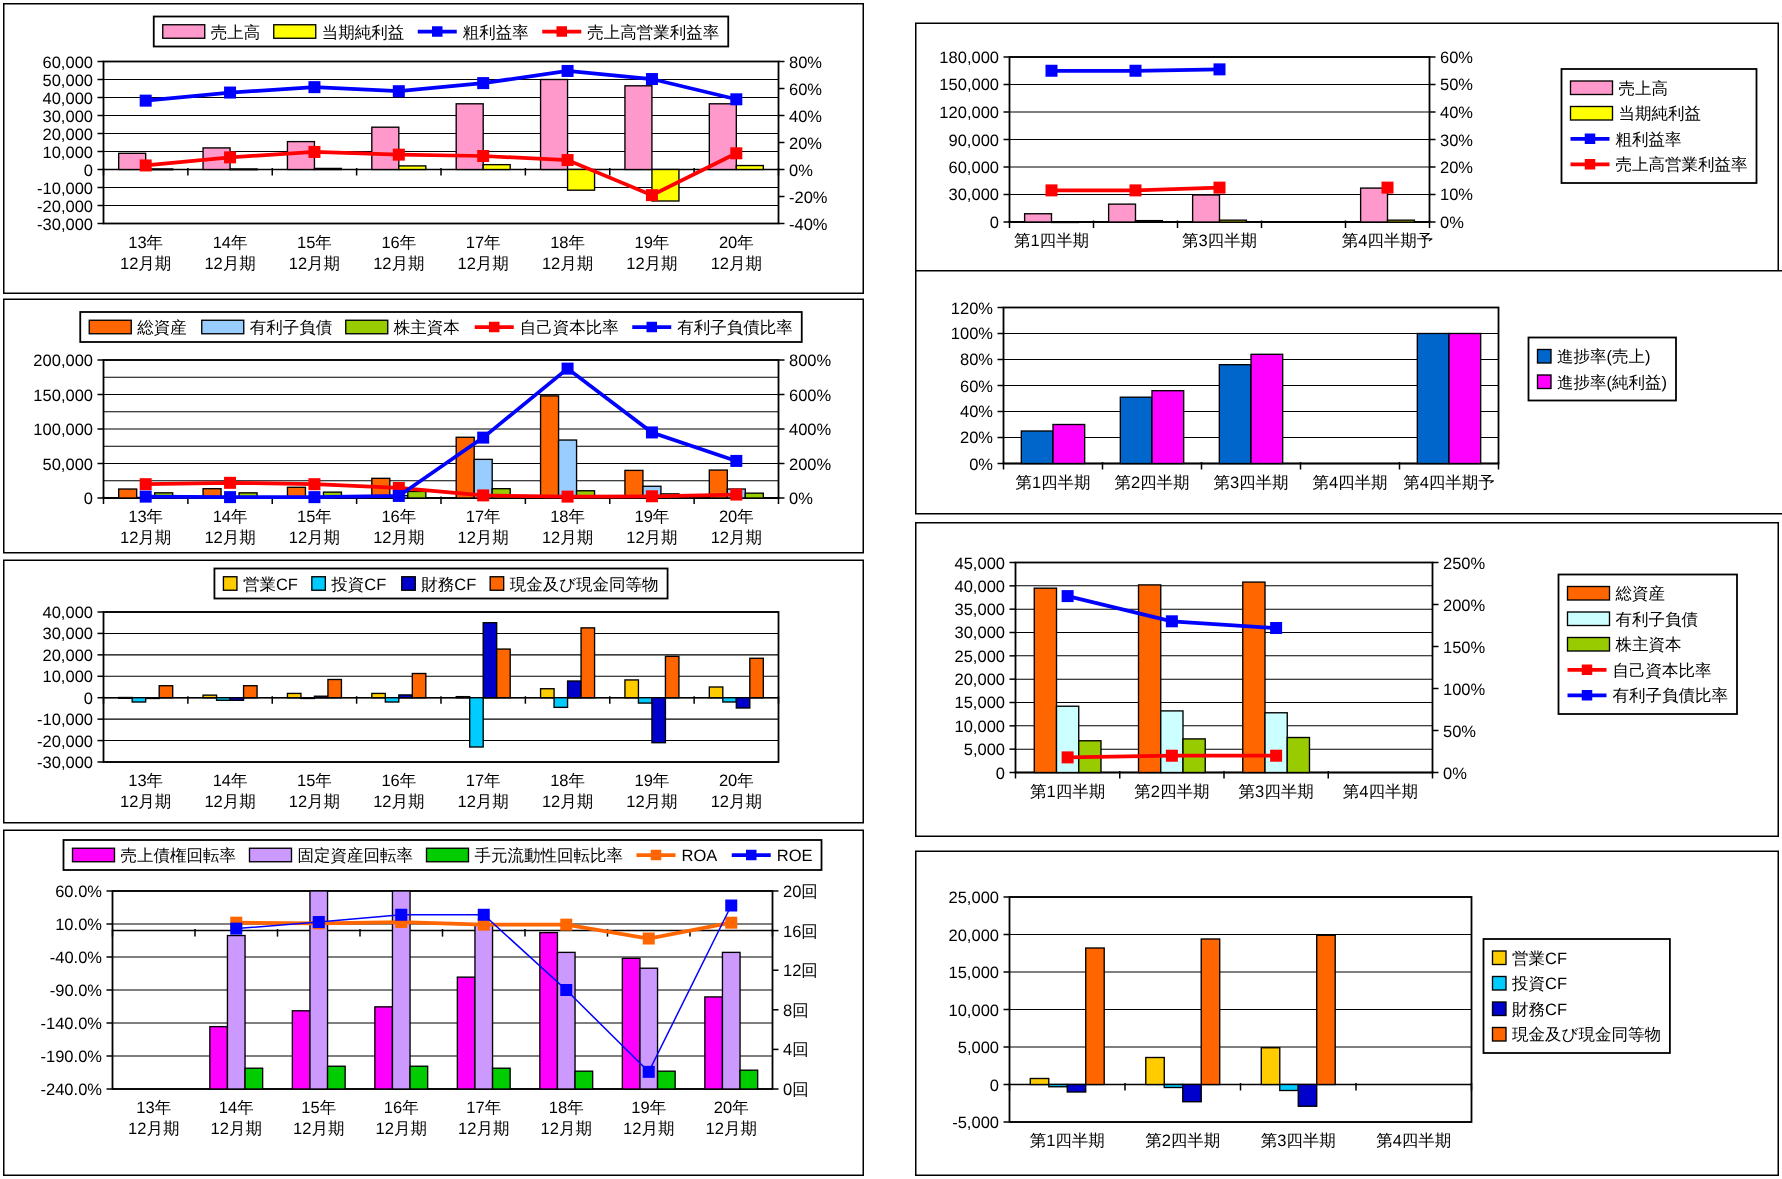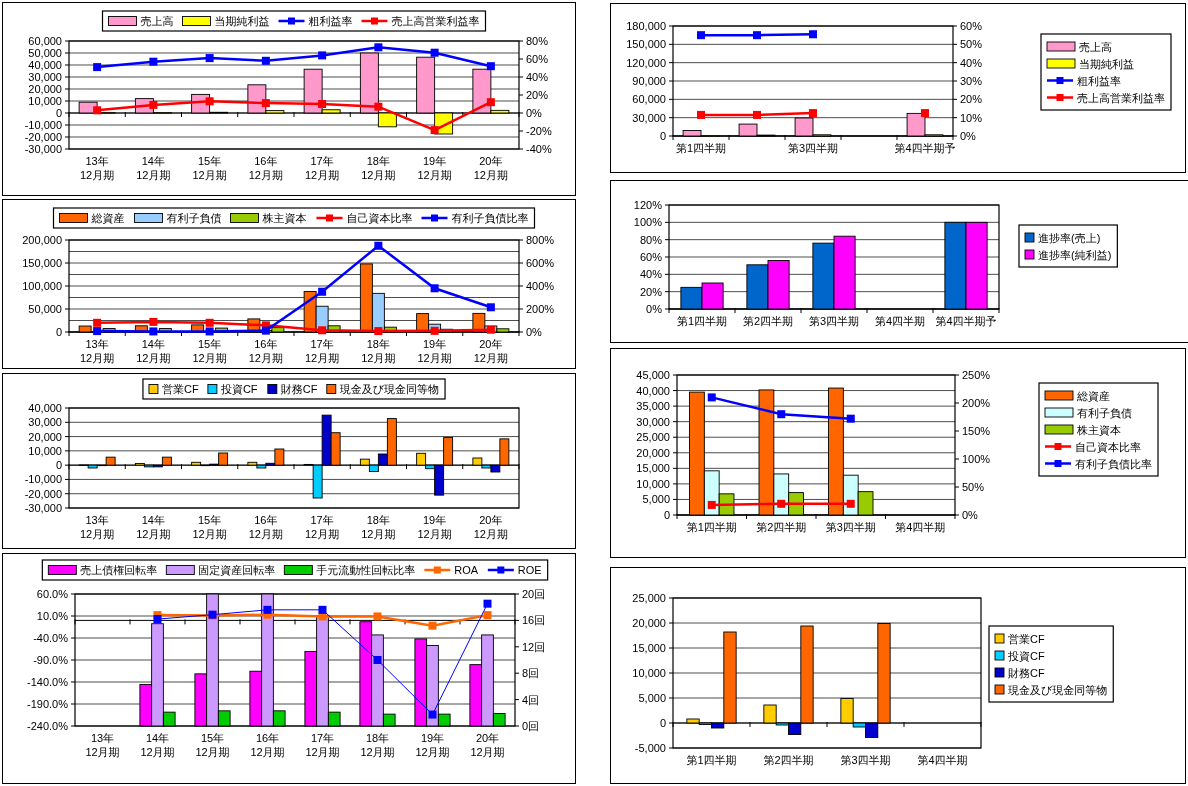--- a/index.html
+++ b/index.html
@@ -5,21 +5,21 @@
   html,body{margin:0;padding:0;}
   body{width:1188px;height:786px;background:#FFFFFF;position:relative;
        font-family:"Liberation Sans",sans-serif;}
   .panel{position:absolute;border:1.5px solid #000;background:#FFF;box-sizing:border-box;}
   .panel svg{position:absolute;left:0;top:0;width:100%;height:100%;overflow:visible;}
   svg text{font-family:"Liberation Sans",sans-serif;fill:#000;}
   .p1{left:2px;top:2px;width:574px;height:194px;}
   .p2{left:2px;top:199px;width:574px;height:170px;}
   .p3{left:2px;top:373px;width:574px;height:176px;}
   .p4{left:2px;top:553px;width:574px;height:231px;}
-  .p5{left:610px;top:3px;width:576px;height:170px;}
+  .p5{left:610px;top:15px;width:576px;height:170px;}
   .p6{left:610px;top:180px;width:638px;height:163px;}
   .p7{left:610px;top:348px;width:576px;height:210px;text-align:center;}
   .p8{left:610px;top:567px;width:576px;height:217px;}
 </style>
 </head>
 <body>
 
 <div class="panel p1">
   <svg>
       <rect x="66" y="38" width="450" height="108" fill="#FFF" stroke="#000" stroke-width="1.2"></rect>

